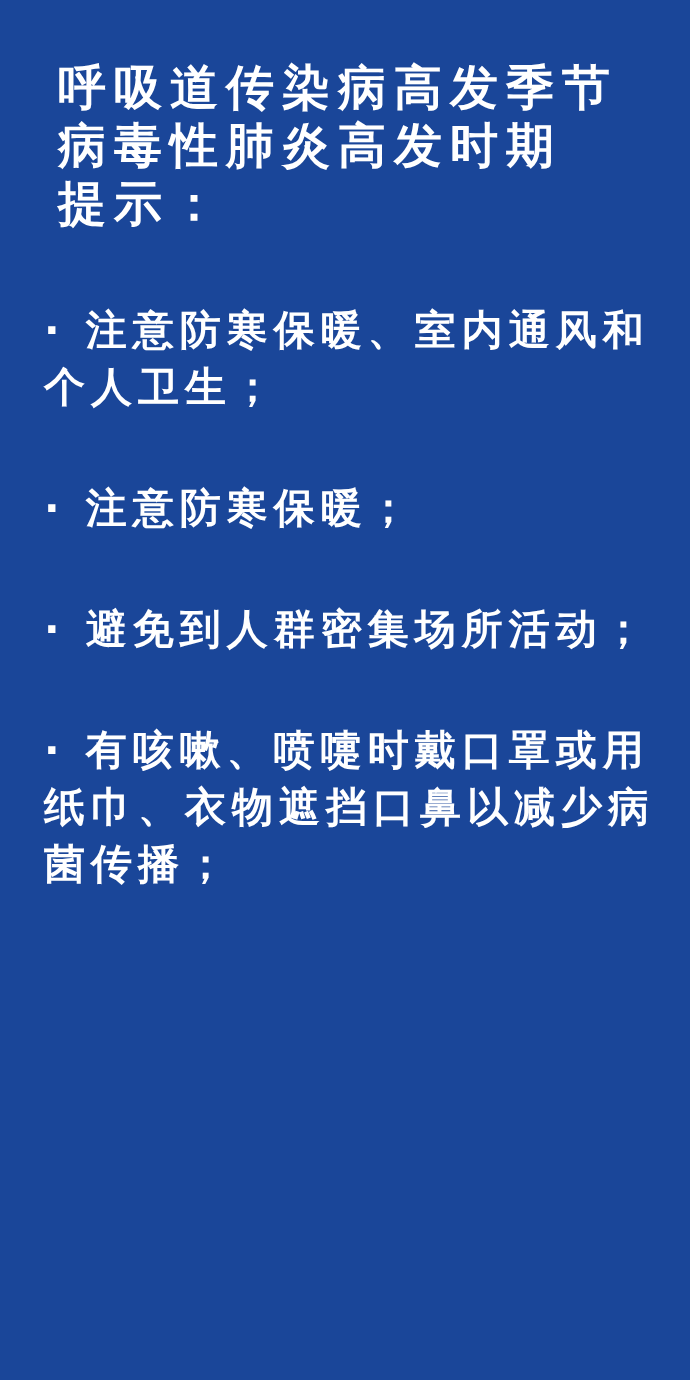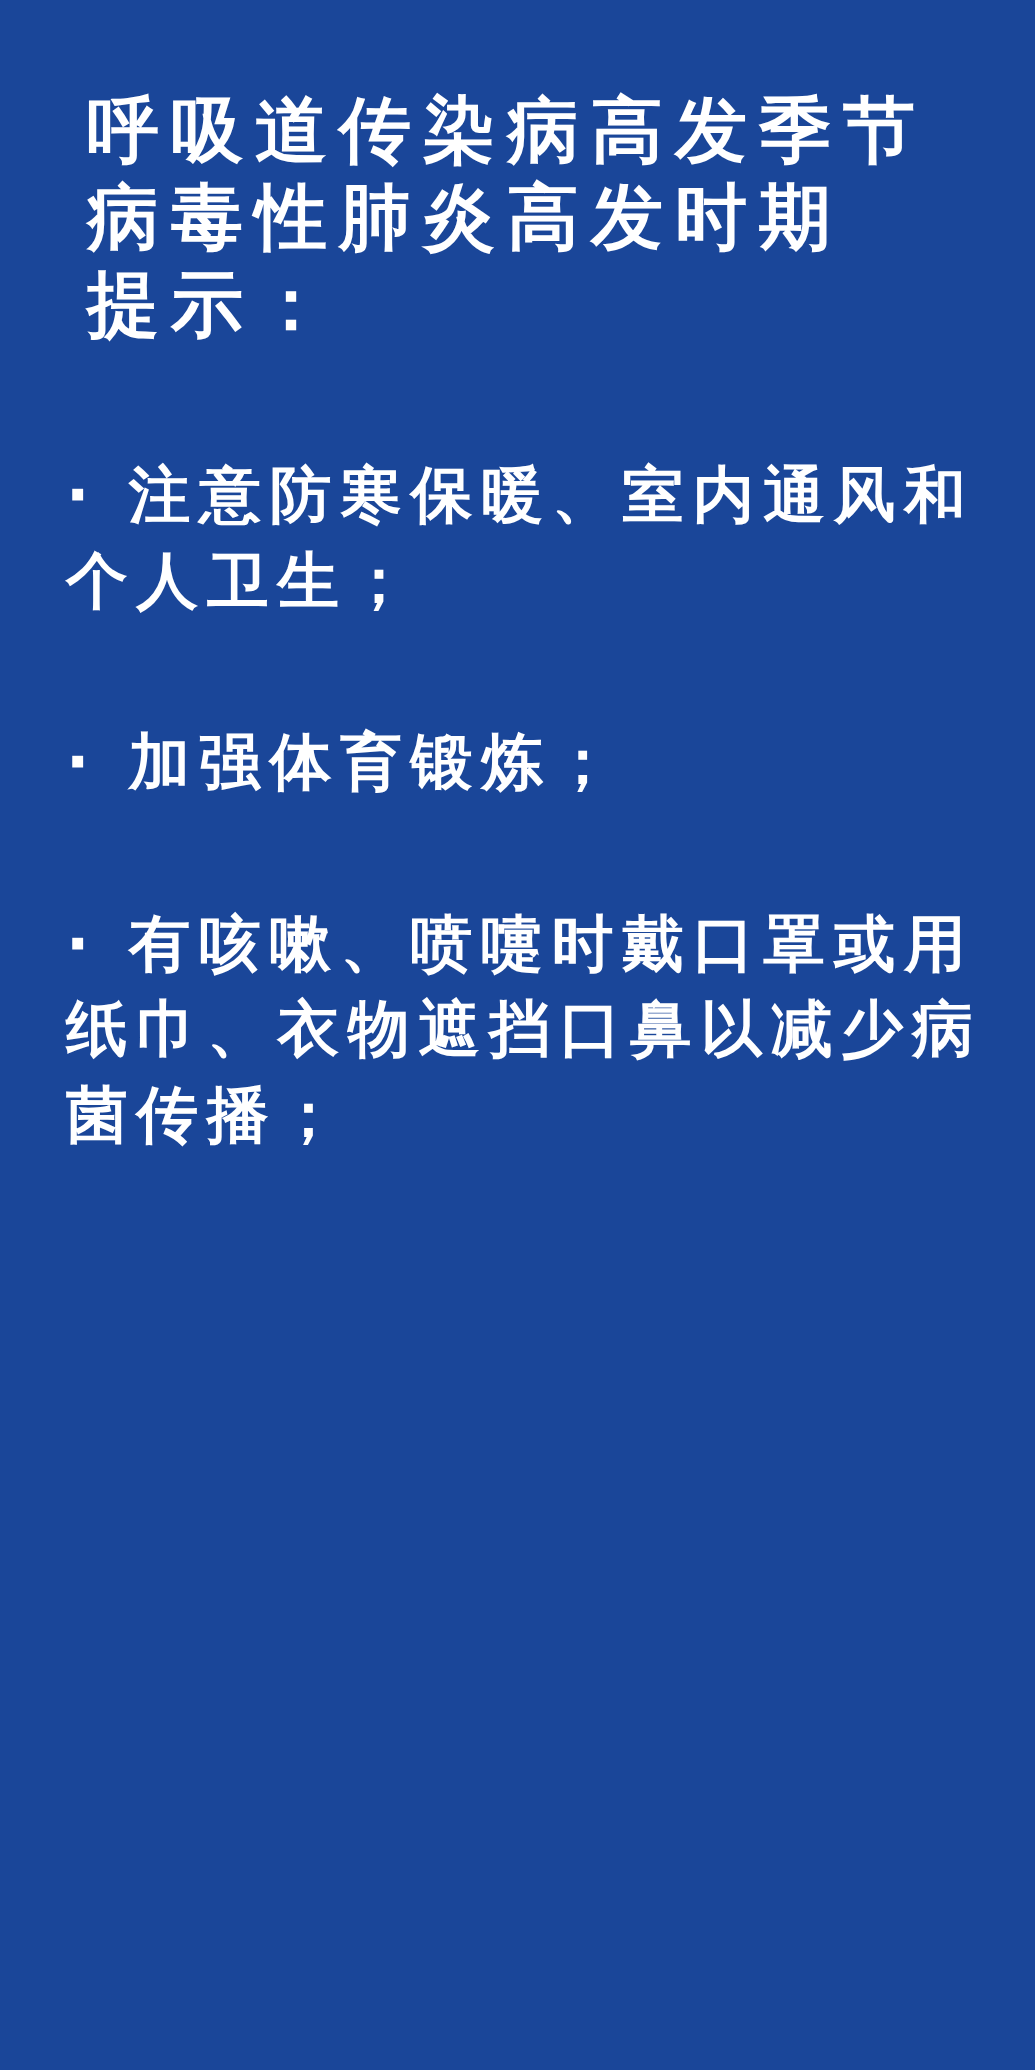--- a/index.html
+++ b/index.html
@@ -44,18 +44,19 @@
 <body>
 
 <div class="poster">
   <div class="title">呼吸道传染病高发季节
 病毒性肺炎高发时期
 提示：</div>
 
   <div class="bullet-list">
     <div class="bullet">· 注意防寒保暖、室内通风和
 个人卫生；</div>
-    <div class="bullet">· 加强体育锻炼；</div>
+    <div class="bullet">· 注意防寒保暖；</div>
+    <div class="bullet">· 避免到人群密集场所活动；</div>
     <div class="bullet">· 有咳嗽、喷嚏时戴口罩或用
 纸巾、衣物遮挡口鼻以减少病
 菌传播；</div>
   </div>
 </div>
 
 </body></html>

